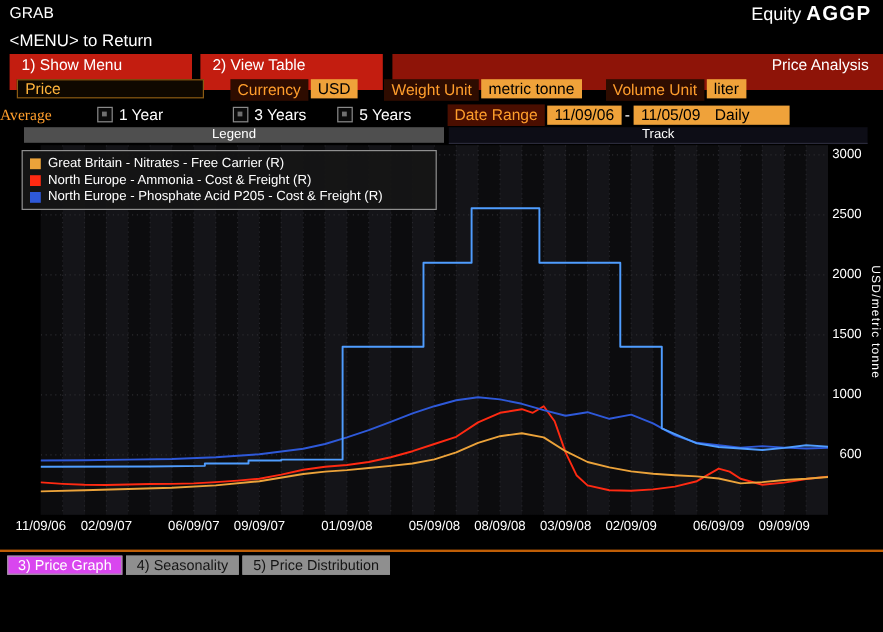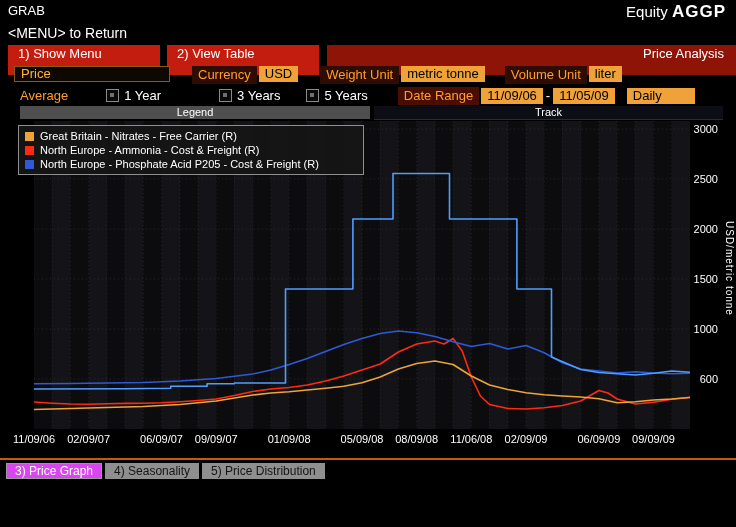--- a/index.html
+++ b/index.html
@@ -14,23 +14,23 @@
   .redbar{position:absolute;left:0;right:0;top:45px;height:30px;display:flex;}
   .red-tab{background:#c31d10;color:#fff;font-size:13px;line-height:18px;padding:0 10px;width:132px;}
   .red-tab.first{margin-left:8px;margin-right:7px;}
   .red-tab.second{margin-right:8px;}
   .red-fill{flex:1;background:#8e1408;color:#fff;font-size:13px;line-height:18px;text-align:right;padding-right:12px;}
   
   .row1{position:absolute;left:0;right:0;top:66px;height:18px;display:flex;align-items:flex-start;font-size:13px;padding-left:10px;}
   .price-box{margin-left:4px;width:148px;height:14px;line-height:14px;background:#0f0800;border:1px solid #8a5a12;color:#ffb43c;padding-left:6px;}
   .lbl{color:#ff9e2c;background:#2e0c00;line-height:18px;padding:0 6px;white-space:nowrap;}
   .field{background:#efa23a;color:#000;line-height:16px;height:16px;padding:0 6px;white-space:nowrap;}
-  .ml22{margin-left:22px;} .ml2{margin-left:2px;} .ml20{margin-left:20px;} .ml12{margin-left:12px;}
+  .ml22{margin-left:22px;} .ml2{margin-left:2px;} .ml20{margin-left:20px;} .ml12{}
   .row2{position:absolute;left:0;right:0;top:87px;height:17px;display:flex;align-items:center;font-size:13px;}
-  .avg{color:#ff9e2c;margin-left:20px;}
+  .avg{color:#ff9e2c;margin-left:0;font-family:Liberation Serif, serif;}
   .chk{display:flex;align-items:center;color:#fff;}
   .chk .box{width:11px;height:11px;border:1px solid #8a8a8a;background:#0a0a0a;margin-right:5px;position:relative;}
   .chk .box::after{content:"";position:absolute;left:3px;top:3px;width:4px;height:4px;background:#6f6f6f;}
   .chk1{margin-left:38px;} .chk2{margin-left:58px;} .chk3{margin-left:26px;}
   .dr-lbl{margin-left:30px;background:#4a0e00;}
   .dash{color:#fff;margin:0 3px;}
   .daily{width:56px;}
   
   .ptabs{position:absolute;left:0;right:0;top:106px;height:13px;font-size:11px;}
   .legend-tab{position:absolute;left:20px;width:350px;height:13px;line-height:13px;background:#4f4f4f;color:#fff;text-align:center;}
@@ -183,21 +183,21 @@
       </div>
     <div class="ylab">USD/metric tonne</div>
     <div class="xlabels" id="xlabels">
         <div class="xtick" style="left:0.00%">11/09/06</div>
         <div class="xtick" style="left:8.33%">02/09/07</div>
         <div class="xtick" style="left:19.44%">06/09/07</div>
         <div class="xtick" style="left:27.78%">09/09/07</div>
         <div class="xtick" style="left:38.89%">01/09/08</div>
         <div class="xtick" style="left:50.00%">05/09/08</div>
         <div class="xtick" style="left:58.33%">08/09/08</div>
-        <div class="xtick" style="left:66.67%">11/06/08</div>
+        <div class="xtick" style="left:66.67%">03/09/08</div>
         <div class="xtick" style="left:75.00%">02/09/09</div>
         <div class="xtick" style="left:86.11%">06/09/09</div>
         <div class="xtick" style="left:94.44%">09/09/09</div>
       </div>
   </div>
 
   <div class="orange-line"></div>
 
   <div class="btabs">
     <div class="btab active">3) Price Graph</div>

